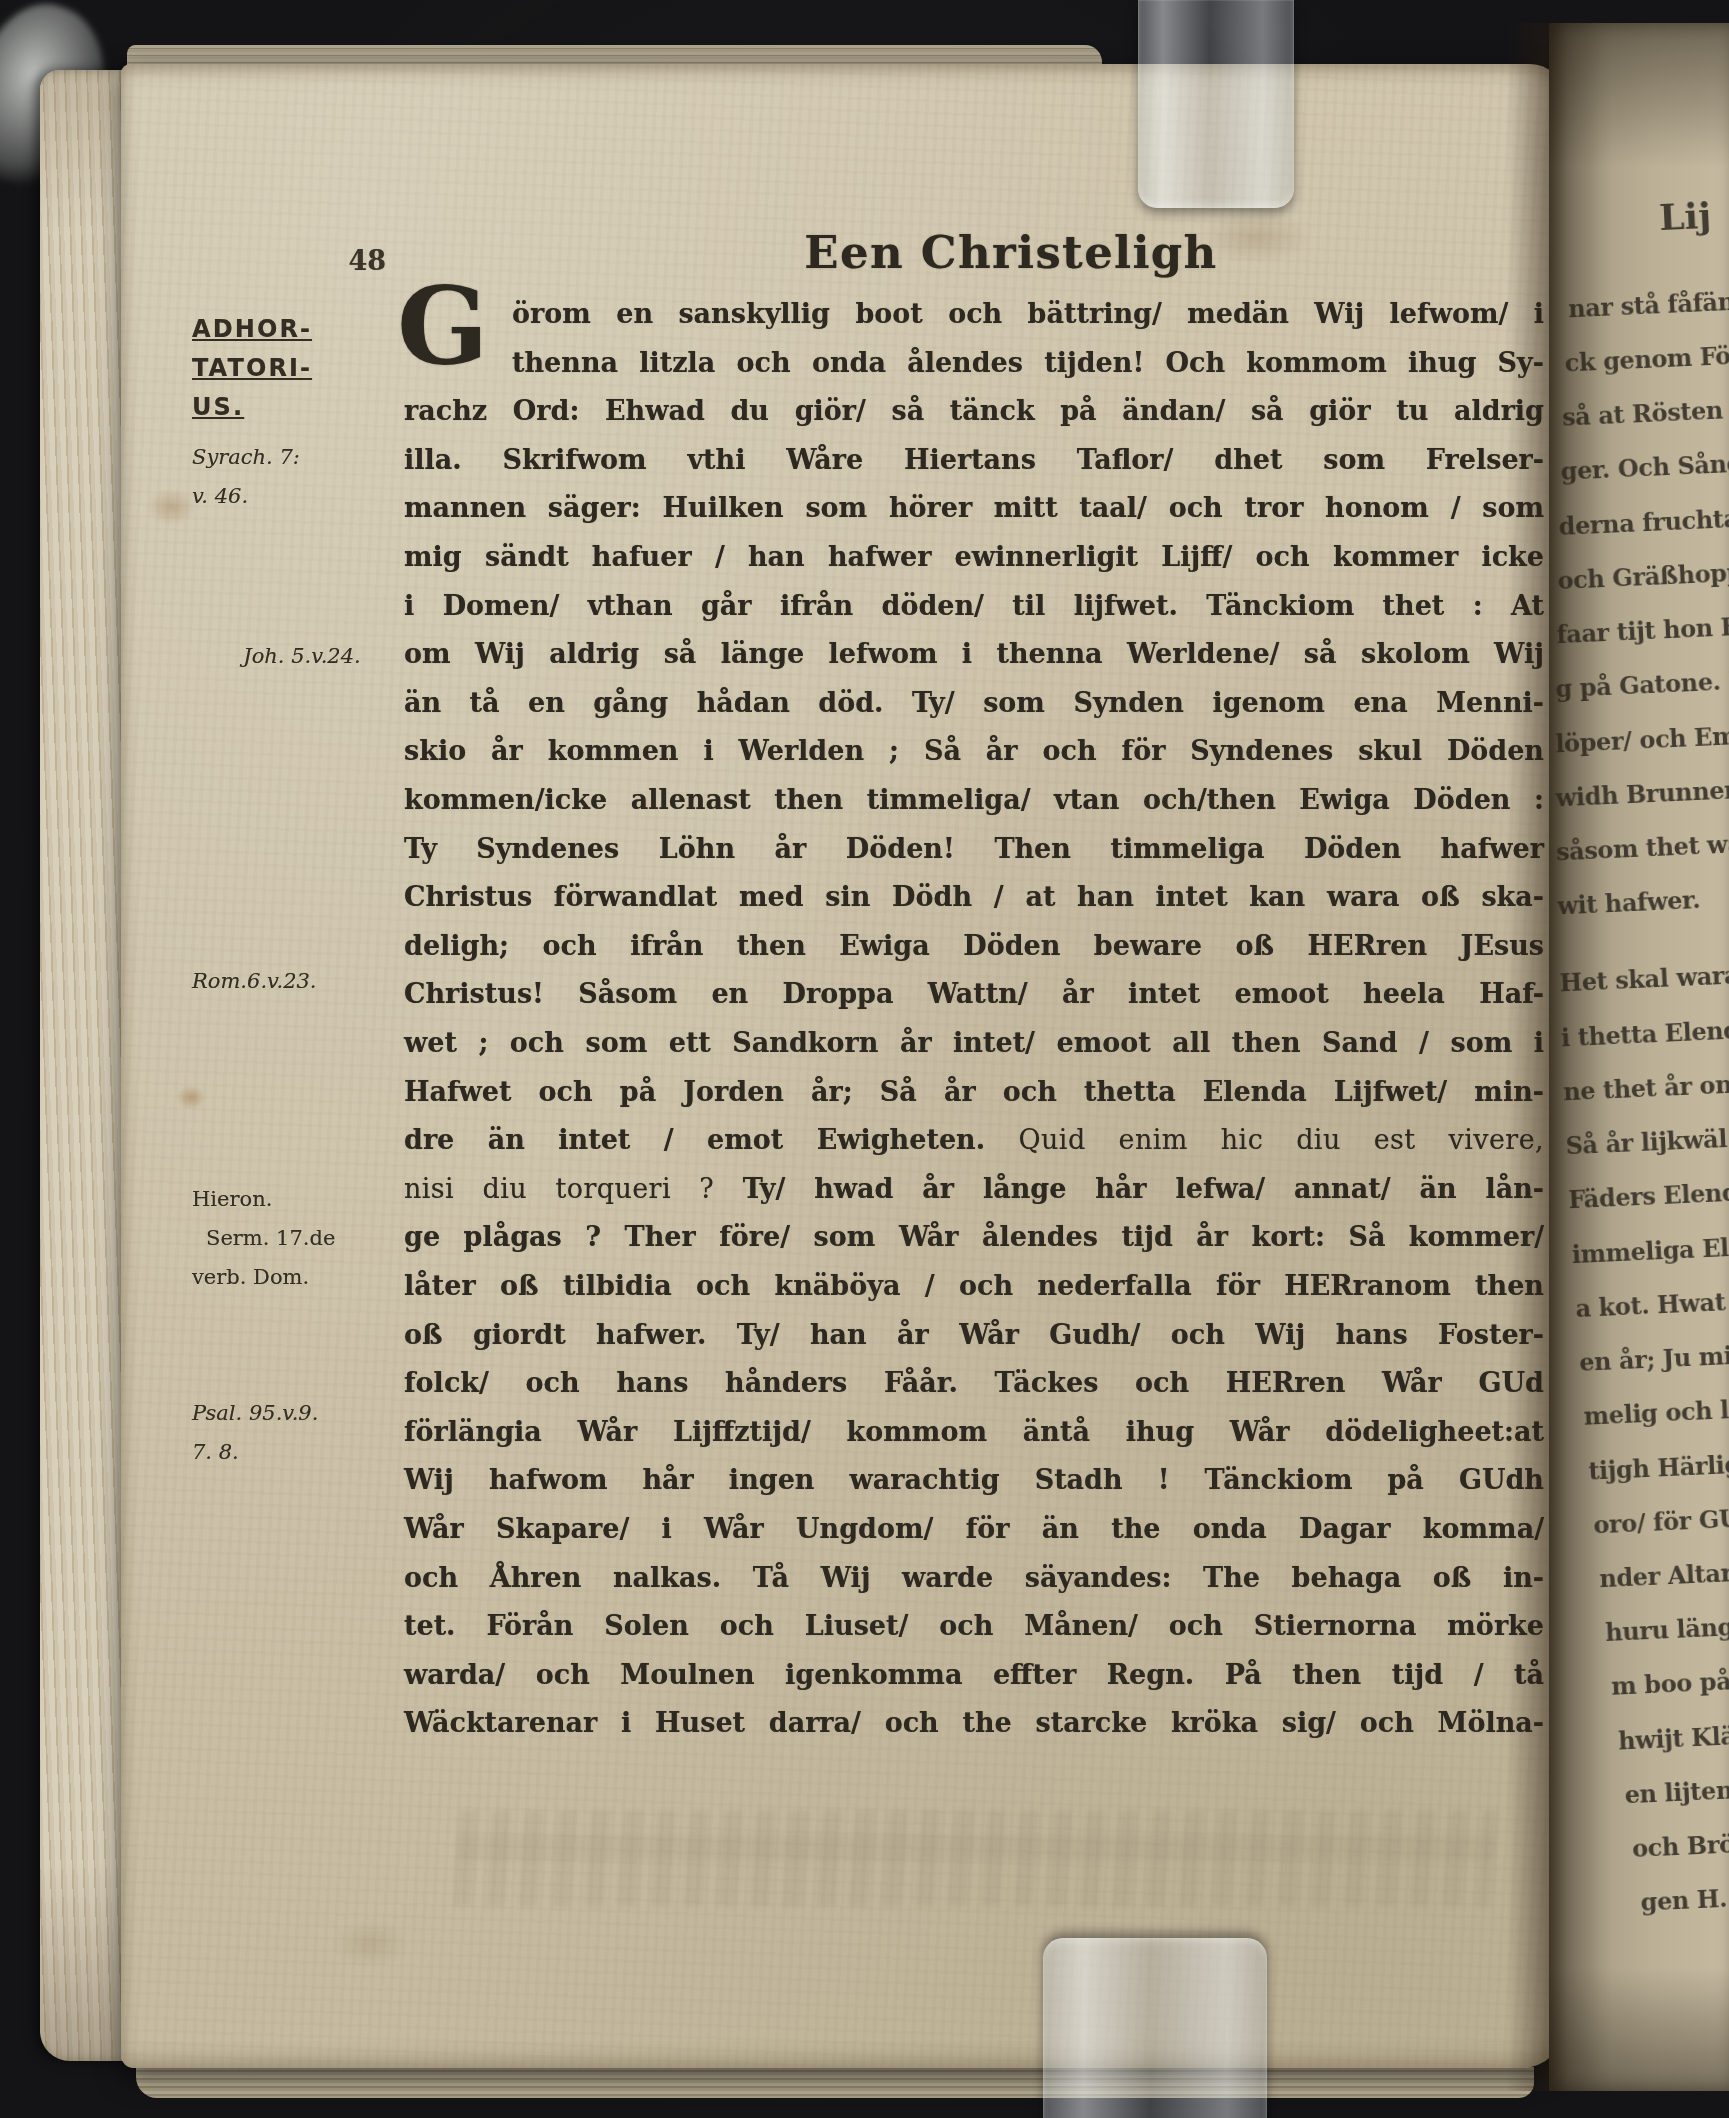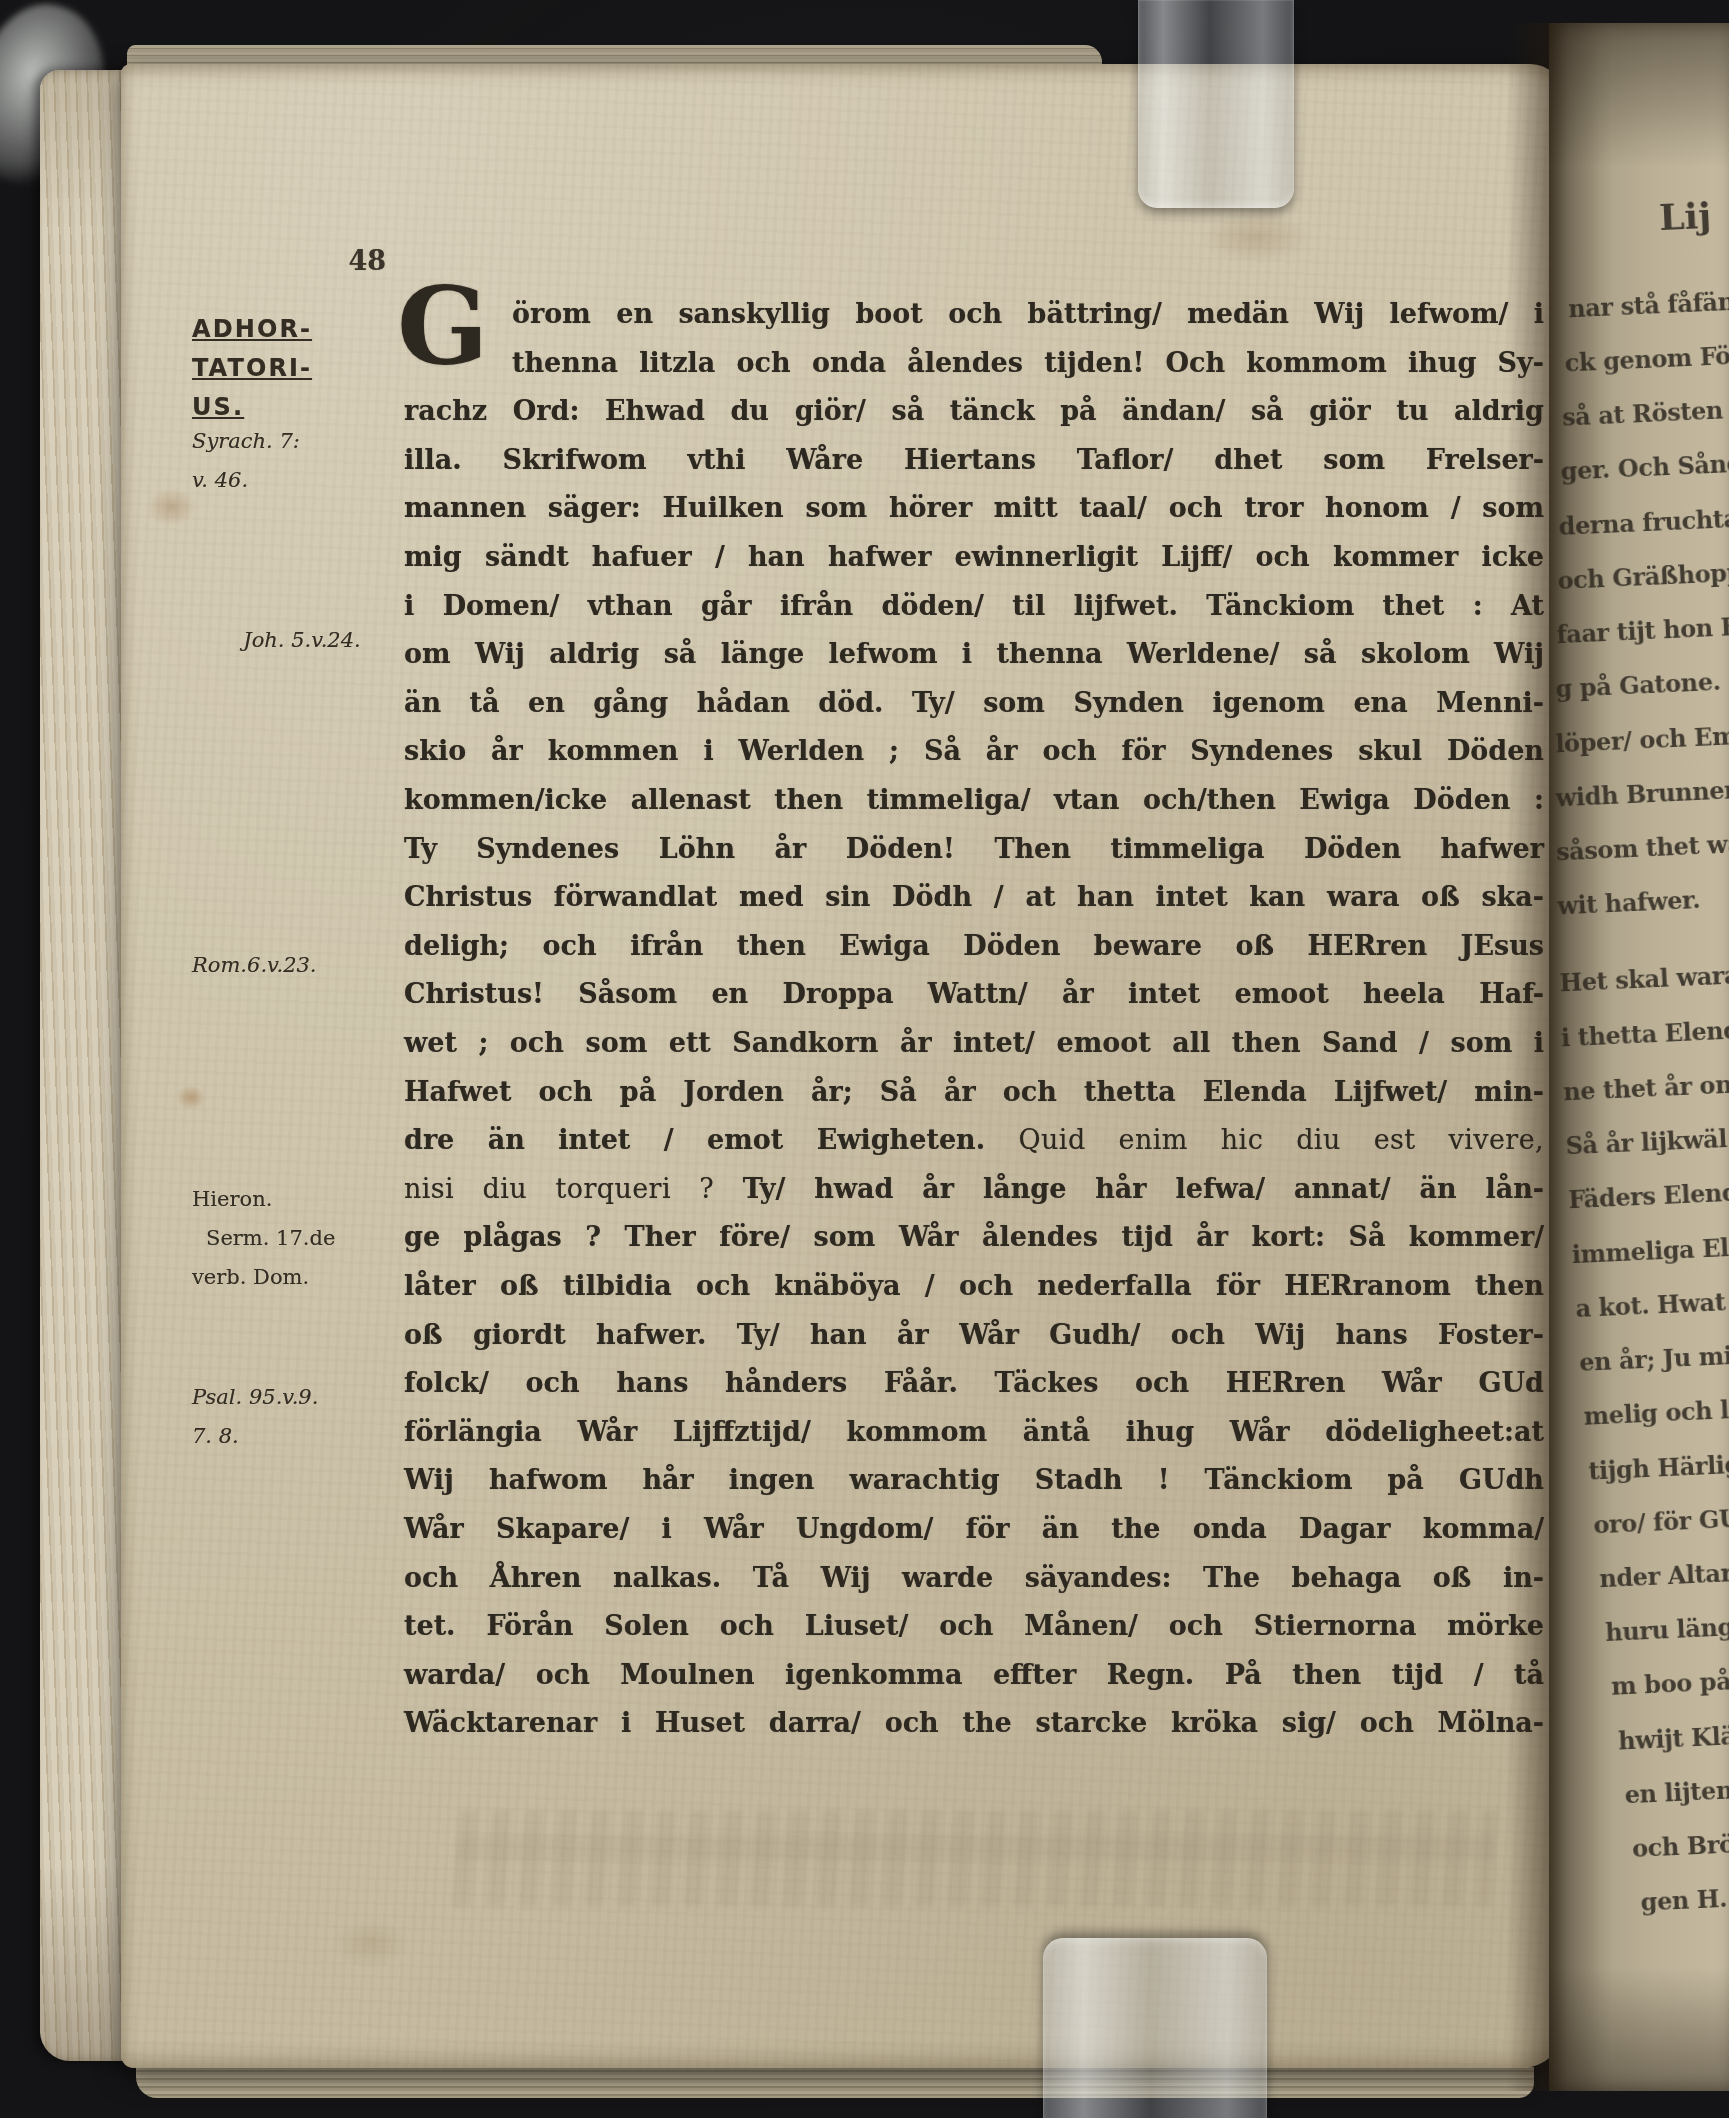--- a/index.html
+++ b/index.html
@@ -62,21 +62,21 @@
   .running-header{
     position:absolute;left:530px;top:162px;width:720px;
     text-align:center;font:700 45px "DejaVu Serif",serif;color:#2d2820;
     letter-spacing:1.3px;text-shadow:0 0 1.3px rgba(45,35,20,.5);
   }
   .margin-line{
     position:absolute;left:71px;width:220px;color:#332d24;
     text-shadow:0 0 0.4px rgba(50,40,25,.4);white-space:nowrap;
   }
   .mn-caps{font:700 24px "DejaVu Sans",sans-serif;letter-spacing:2.1px;text-decoration:underline;}
-  .mn-italic{font:italic 500 21px "DejaVu Serif",serif;}
+  .mn-italic{font:italic 500 21px "DejaVu Serif",serif;margin-top:16px;}
   .mn-roman{font:500 21px "DejaVu Serif",serif;}
   .drop-cap{
     position:absolute;left:276px;top:208px;width:110px;
     font:700 107px "DejaVu Serif",serif;color:#2d2820;line-height:107px;
     text-shadow:0 0 1.7px rgba(45,35,20,.45);
   }
   .body-block{position:absolute;left:283px;top:234px;width:1140px;height:1491px;}
   .bline{
     position:absolute;left:0;right:0;
     text-align:justify;text-align-last:justify;
@@ -150,20 +150,21 @@
 </head>
 <body>
 
 <div class="top-left-wisp"></div>
 <div class="top-edge-strip"></div>
 <div class="fore-edge"></div>
 <div class="bottom-edge-strip"></div>
 
 <div class="left-page">
   <div class="page-number">48</div>
+  <div class="running-header">Een Christeligh</div>
   <div id="margin-col">
       <div class="margin-line mn-caps" style="top: 251px;">ADHOR-</div>
       <div class="margin-line mn-caps" style="top: 290px;">TATORI-</div>
       <div class="margin-line mn-caps" style="top: 329px;">US.</div>
       <div class="margin-line mn-italic" style="top: 365px;">Syrach. 7:</div>
       <div class="margin-line mn-italic" style="top: 404px;">v. 46.</div>
       <div class="margin-line mn-italic" style="top: 564px; text-align: center;">Joh. 5.v.24.</div>
       <div class="margin-line mn-italic" style="top: 889px;">Rom.6.v.23.</div>
       <div class="margin-line mn-roman" style="top: 1123px;">Hieron.</div>
       <div class="margin-line mn-roman" style="top: 1162px; margin-left: 14px;">Serm. 17.de</div>

